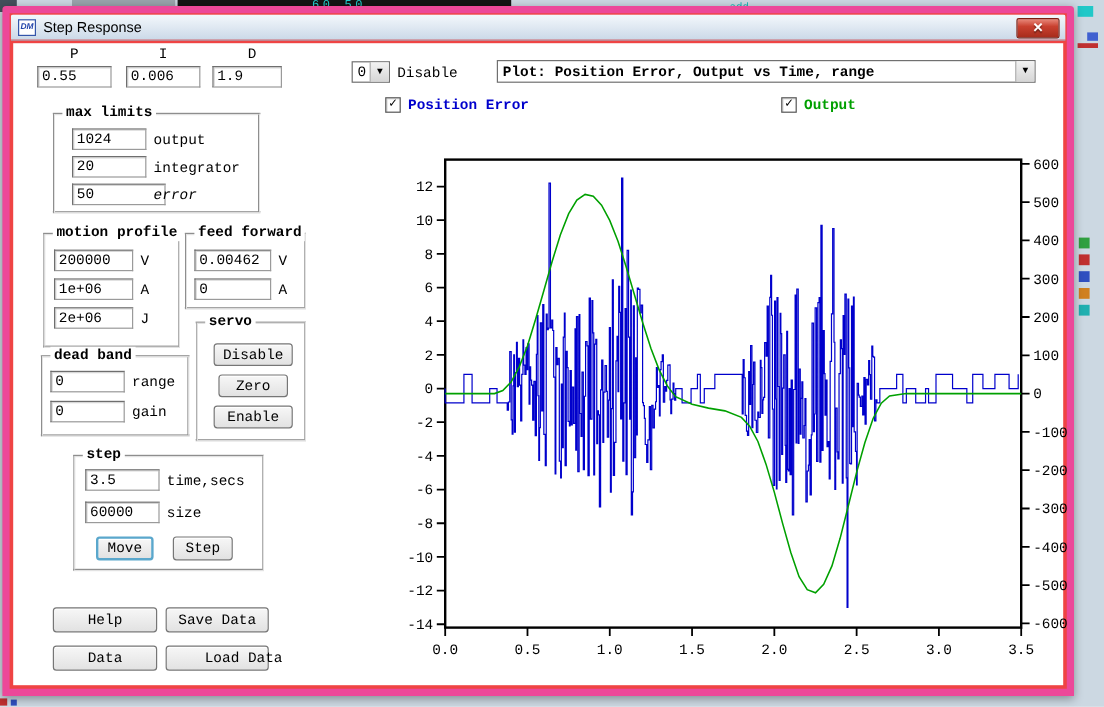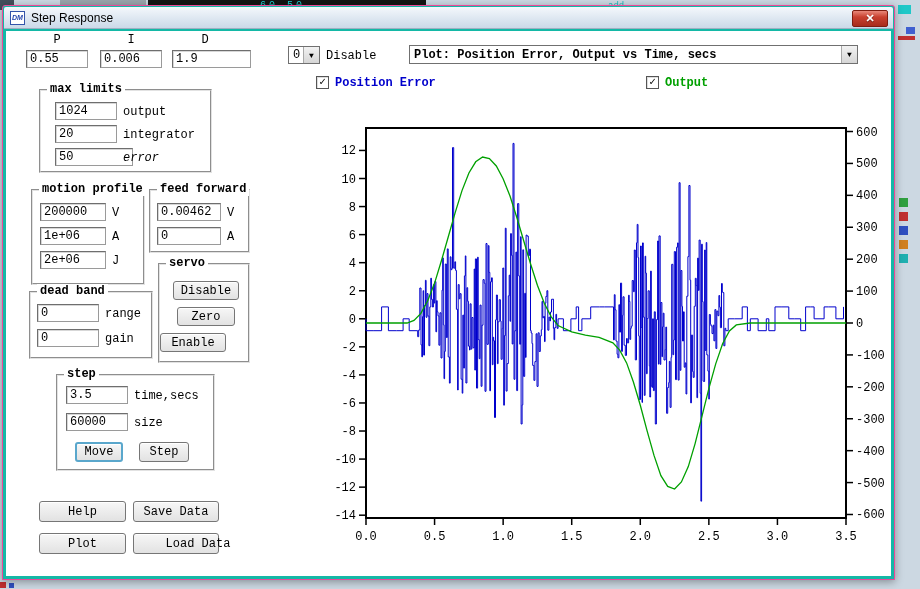--- a/index.html
+++ b/index.html
@@ -9,21 +9,21 @@
     background: #ccd8e2;
     font-family: "Liberation Mono", monospace;
     font-size: 12px; color: #000;
   }
   .frag { position: absolute; }
   .clockbar { background:#141414; color:#22d2d2; font-size:10px; letter-spacing:3px;
               display:flex; align-items:center; }
   
   .window {
     position: absolute; left: 2px; top: 5px; width: 893px; height: 575px;
-    background: #14b8a6; border: 1px solid #ec4899; border-radius: 3px 3px 0 0;
+    background: #ef4444; border: 6px solid #ec4899; border-radius: 3px 3px 0 0;
     box-shadow: 0 2px 8px rgba(0,0,0,.35); z-index: 5;
   }
   .titlebar {
     position: absolute; left: 1px; top: 1px; right: 1px; height: 22px;
     background: linear-gradient(#f4f8fc, #cbd9e8);
     display: flex; align-items: center; padding-left: 6px;
     font-family: "Liberation Sans", sans-serif; font-size: 12px;
     border-bottom: 1px solid #9fb0c2; border-radius: 2px 2px 0 0;
   }
   .win-icon {
@@ -111,30 +111,30 @@
     <span class="close-btn">✕</span>
   </div>
 
   <div class="client">
 
     <span class="lbl" style="left:20px;top:2px;width:62px;text-align:center;">P</span>
     <span class="lbl" style="left:94px;top:2px;width:62px;text-align:center;">I</span>
     <span class="lbl" style="left:166px;top:2px;width:66px;text-align:center;">D</span>
     <input class="entry" style="left: 20px; top: 19px; width: 62px;" value="0.55">
     <input class="entry" style="left: 94px; top: 19px; width: 62px;" value="0.006">
-    <input class="entry" style="left: 166px; top: 19px; width: 79px;" value="1.9">
+    <input class="entry" style="left: 166px; top: 19px; width: 58px;" value="1.9">
 
     <div class="combo" style="left:282px;top:15px;width:32px;height:18px;">
       <span class="val">0</span>
       <span class="arrow">▼</span>
     </div>
     <span class="lbl" style="left:320px;top:18px;">Disable</span>
 
     <div class="combo" style="left:403px;top:14px;width:449px;height:19px;">
-      <span class="val" style="font-weight:bold;">Plot: Position Error, Output vs Time, secs</span>
+      <span class="val" style="font-weight:bold;">Plot: Position Error, Output vs Time, range</span>
       <span class="arrow">▼</span>
     </div>
 
     <span class="cb" style="left:310px;top:45px;">✓</span>
     <span class="cb-lbl" style="left:329px;top:45px;color:#0000cc;">Position Error</span>
     <span class="cb" style="left:640px;top:45px;">✓</span>
     <span class="cb-lbl" style="left:659px;top:45px;color:#00a000;">Output</span>
 
     <div class="group" style="left:33px;top:58px;width:173px;height:84px;">
       <span class="group-title">max limits</span>
@@ -161,21 +161,21 @@
       <input class="entry" style="left: 6px; top: 12px; width: 64px;" value="0.00462">
       <span class="lbl" style="left:76px;top:15px;">V</span>
       <input class="entry" style="left: 6px; top: 36px; width: 64px;" value="0">
       <span class="lbl" style="left:76px;top:39px;">A</span>
     </div>
 
     <div class="group" style="left:152px;top:232px;width:92px;height:100px;">
       <span class="group-title">servo</span>
       <div class="btn" style="left:13px;top:16px;width:66px;height:19px;">Disable</div>
       <div class="btn" style="left:17px;top:42px;width:58px;height:19px;">Zero</div>
-      <div class="btn" style="left:0;top:68px;width:66px;height:19px;">Enable</div>
+      <div class="btn" style="left:13px;top:68px;width:66px;height:19px;">Enable</div>
     </div>
 
     <div class="group" style="left:23px;top:260px;width:124px;height:68px;">
       <span class="group-title">dead band</span>
       <input class="entry" style="left: 6px; top: 11px; width: 62px;" value="0">
       <span class="lbl" style="left:74px;top:14px;">range</span>
       <input class="entry" style="left: 6px; top: 36px; width: 62px;" value="0">
       <span class="lbl" style="left:74px;top:39px;">gain</span>
     </div>
 
@@ -184,21 +184,21 @@
       <input class="entry" style="left: 8px; top: 10px; width: 62px;" value="3.5">
       <span class="lbl" style="left:76px;top:13px;">time,secs</span>
       <input class="entry" style="left: 8px; top: 37px; width: 62px;" value="60000">
       <span class="lbl" style="left:76px;top:40px;">size</span>
       <div class="btn focused" style="left:17px;top:66px;width:48px;height:20px;">Move</div>
       <div class="btn" style="left:81px;top:66px;width:50px;height:20px;">Step</div>
     </div>
 
     <div class="btn" style="left:33px;top:470px;width:87px;height:21px;">Help</div>
     <div class="btn" style="left:127px;top:470px;width:86px;height:21px;">Save Data</div>
-    <div class="btn" style="left:33px;top:502px;width:87px;height:21px;">Plot</div>
+    <div class="btn" style="left:33px;top:502px;width:87px;height:21px;">Data</div>
     <div class="btn" style="left:127px;top:502px;width:86px;height:21px;padding-left:44px;">Load Data</div>
 
     <div style="position:absolute;left:330px;top:85px;width:560px;height:440px;">
       <svg id="plot-svg" width="560" height="440" viewBox="0 0 560 440">
           <line x1="23" y1="399.19424460431657" x2="30" y2="399.19424460431657" stroke="#000" stroke-width="1.5"></line>
           <text x="20" y="403.19424460431657" text-anchor="end" font-family="Liberation Mono, monospace" font-size="12" fill="#000">-14</text>
           <line x1="23" y1="371.136690647482" x2="30" y2="371.136690647482" stroke="#000" stroke-width="1.5"></line>
           <text x="20" y="375.136690647482" text-anchor="end" font-family="Liberation Mono, monospace" font-size="12" fill="#000">-12</text>
           <line x1="23" y1="343.0791366906475" x2="30" y2="343.0791366906475" stroke="#000" stroke-width="1.5"></line>
           <text x="20" y="347.0791366906475" text-anchor="end" font-family="Liberation Mono, monospace" font-size="12" fill="#000">-10</text>

